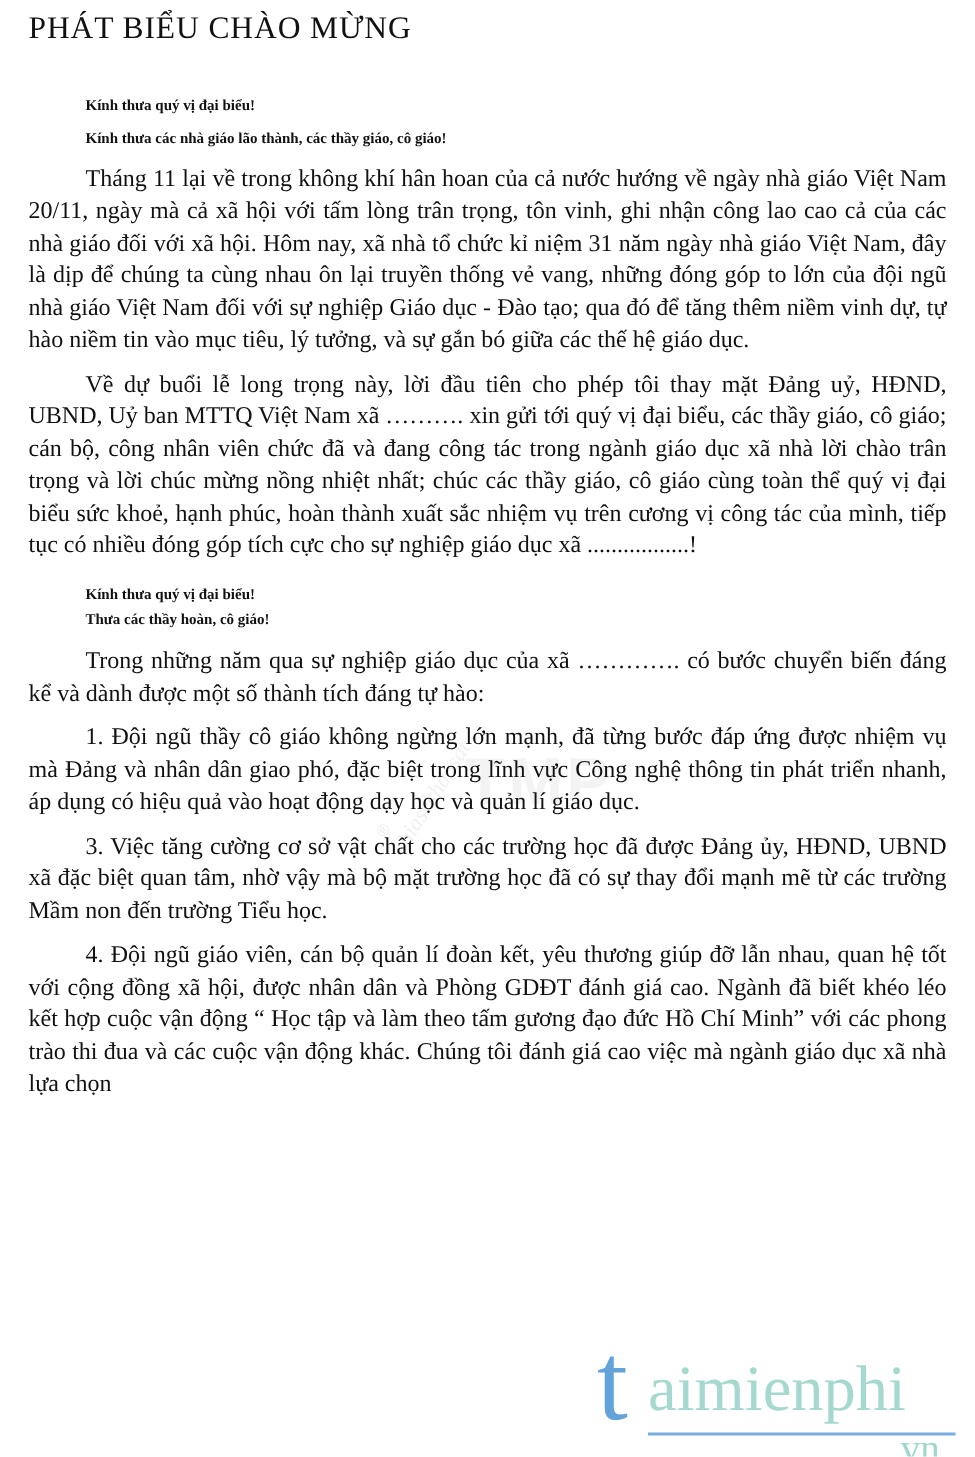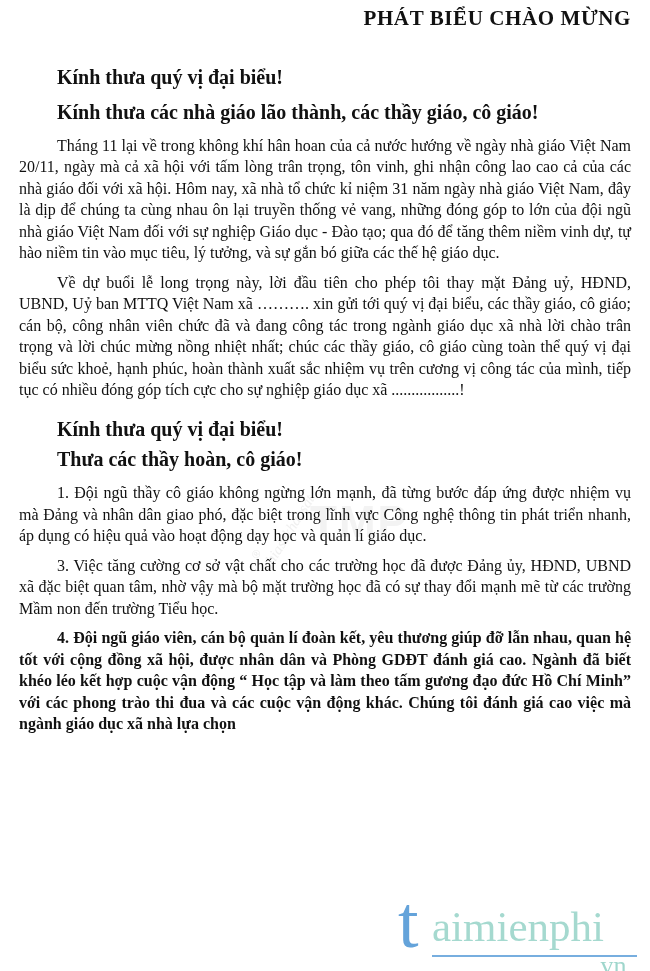--- a/index.html
+++ b/index.html
@@ -115,52 +115,52 @@
   }
 
   
   .content {
     position: relative;
     z-index: 1;
     padding: 4px 19px 0 19px;
   }
 
   .doc-title {
-    text-align: right;
-    font-weight: 700;
+    text-align: left;
+    font-weight: 400;
     font-size: 21px;
     line-height: 1.42;
     letter-spacing: 0.6px;
     margin: 0;
   }
   .doc-title .line2 {
     display: block;
   }
 
   .spacer-after-title { height: 30px; }
 
   .salutation {
     font-weight: 700;
-    font-size: 20px;
+    font-size: 10px;
     line-height: 1.30;
     margin: 0 0 9px 0;
     padding-left: 38px;
   }
   .salutation.tight { margin-bottom: 4px; }
   .salutation.last-of-group { margin-bottom: 10px; }
 
   p.body-par {
     margin: 0 0 8px 0;
     font-size: 16px;
     line-height: 1.345;
     text-align: justify;
     text-indent: 38px;
     word-spacing: 0px;
   }
-  p.body-par:last-child { margin-bottom: 0; font-weight: bold; }
+  p.body-par:last-child { margin-bottom: 0; }
 
   .block-gap { height: 7px; }
 </style>
 </head>
 <body>
 
 <div class="page">
 
   <div class="watermark-layer">
     <div class="wm-tmp">TMP</div>
@@ -187,18 +187,19 @@
     <div class="salutation last-of-group">Kính thưa các nhà giáo lão thành, các thầy giáo, cô giáo!</div>
 
     <p class="body-par">Tháng 11 lại về trong không khí hân hoan của cả nước hướng về ngày nhà giáo Việt Nam 20/11, ngày mà cả xã hội với tấm lòng trân trọng, tôn vinh, ghi nhận công lao cao cả của các nhà giáo đối với xã hội. Hôm nay, xã nhà tổ chức kỉ niệm 31 năm ngày nhà giáo Việt Nam, đây là dịp để chúng ta cùng nhau ôn lại truyền thống vẻ vang, những đóng góp to lớn của đội ngũ nhà giáo Việt Nam đối với sự nghiệp Giáo dục - Đào tạo; qua đó để tăng thêm niềm vinh dự, tự hào  niềm tin vào mục tiêu, lý tưởng, và sự gắn bó giữa các thế hệ giáo dục.</p>
     <p class="body-par">Về dự buổi lễ long trọng này, lời đầu tiên cho phép tôi thay mặt Đảng uỷ, HĐND, UBND, Uỷ ban MTTQ Việt Nam xã ………. xin gửi tới quý vị đại biểu, các thầy giáo, cô giáo; cán bộ, công nhân viên chức đã và đang công tác trong ngành giáo dục xã nhà lời chào trân trọng và lời chúc mừng nồng nhiệt nhất; chúc các thầy giáo, cô giáo cùng toàn thể quý vị đại biểu sức khoẻ, hạnh phúc, hoàn thành xuất sắc nhiệm vụ trên cương vị công tác của mình, tiếp tục có nhiều đóng góp tích cực cho sự nghiệp giáo dục xã .................!</p>
 
     <div class="block-gap"></div>
 
     <div class="salutation tight">Kính thưa quý vị đại biểu!</div>
     <div class="salutation last-of-group">Thưa các thầy hoàn, cô giáo!</div>
 
+    <p class="body-par">Trong những năm qua sự nghiệp giáo dục của xã …………. có bước chuyển biến đáng kể và dành được một số thành tích đáng tự hào:</p>
     <p class="body-par">1. Đội ngũ thầy cô giáo không ngừng lớn mạnh, đã từng bước đáp ứng được nhiệm vụ mà Đảng và nhân dân giao phó, đặc biệt trong lĩnh vực Công nghệ thông tin phát triển nhanh, áp dụng có hiệu quả vào hoạt động dạy học và quản lí giáo dục.</p>
     <p class="body-par">3. Việc tăng cường cơ sở vật chất cho các trường học đã được Đảng ủy, HĐND, UBND xã đặc biệt quan tâm, nhờ vậy mà bộ mặt trường học đã có sự thay đổi mạnh mẽ từ các trường Mầm non đến trường Tiểu học.</p>
     <p class="body-par">4. Đội ngũ giáo viên, cán bộ quản lí đoàn kết, yêu thương giúp đỡ lẫn nhau, quan hệ tốt với cộng đồng xã hội, được nhân dân và Phòng GDĐT đánh giá cao. Ngành đã biết khéo léo kết hợp cuộc vận động “ Học tập và làm theo tấm gương đạo đức Hồ Chí Minh” với các phong trào thi đua và các cuộc vận động khác. Chúng tôi đánh giá cao việc mà ngành giáo dục xã nhà lựa chọn</p>
 
   </div>
 </div>
 
 </body></html>

